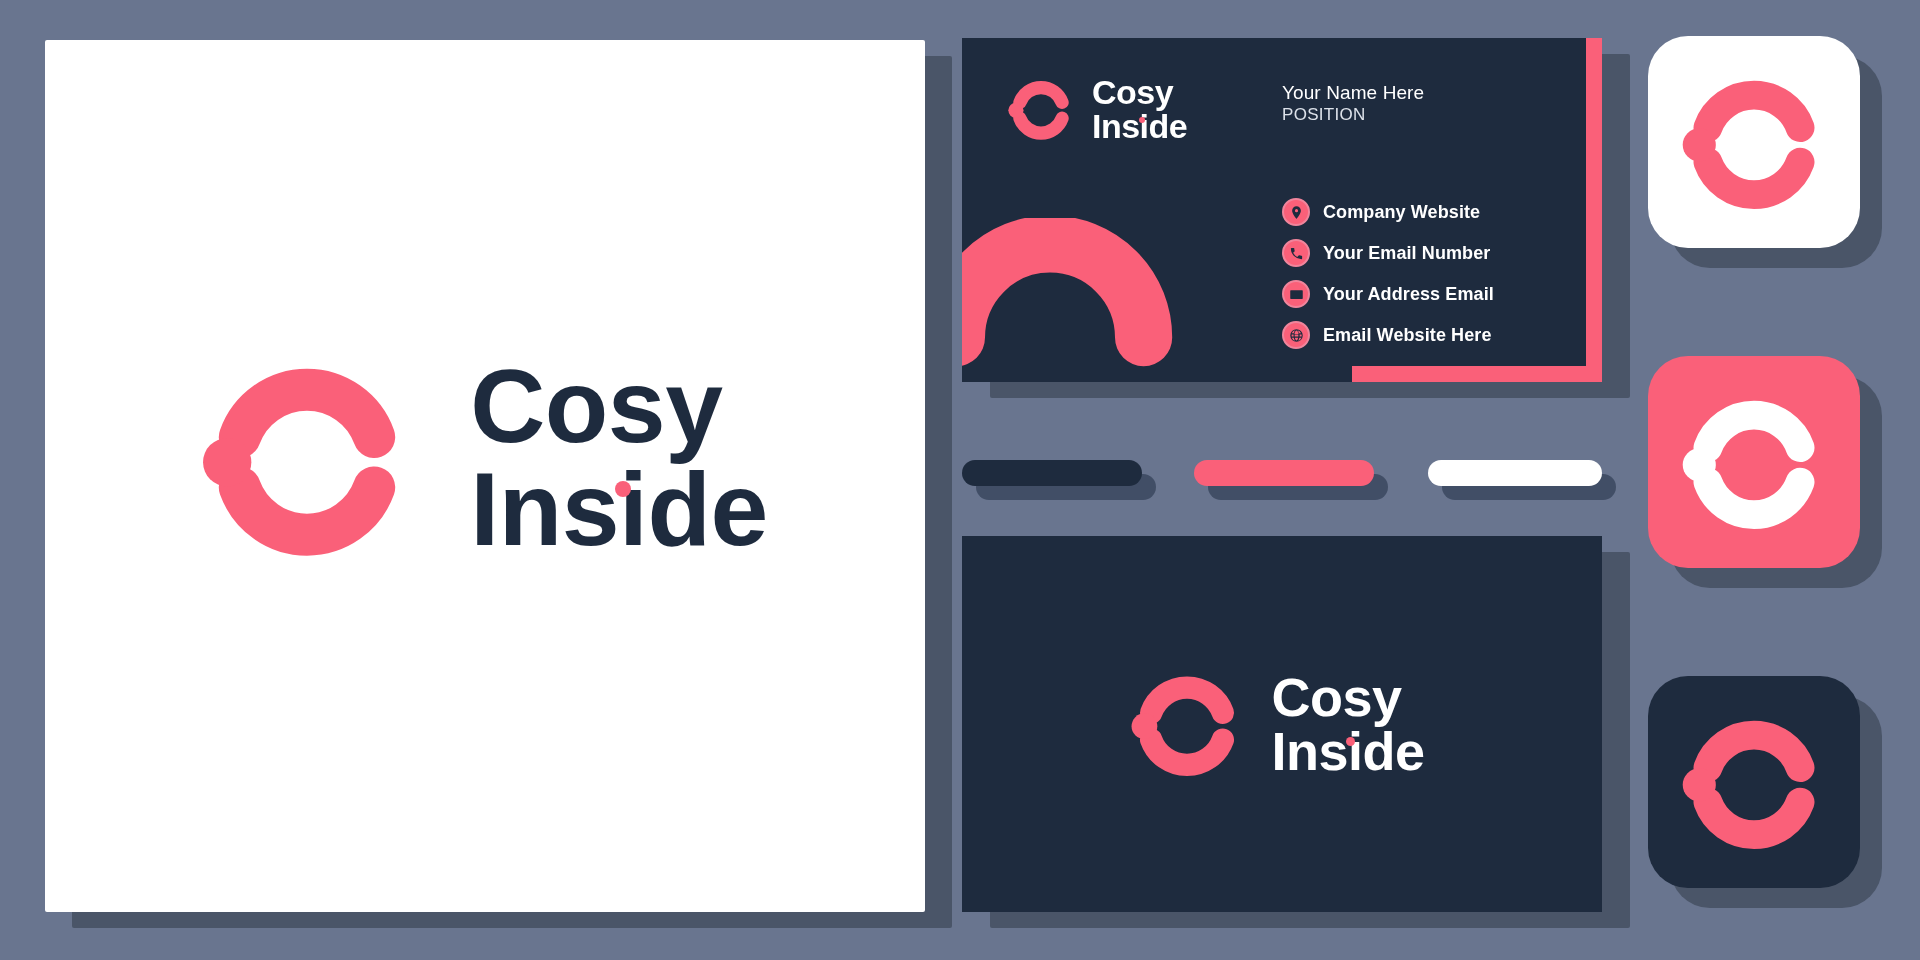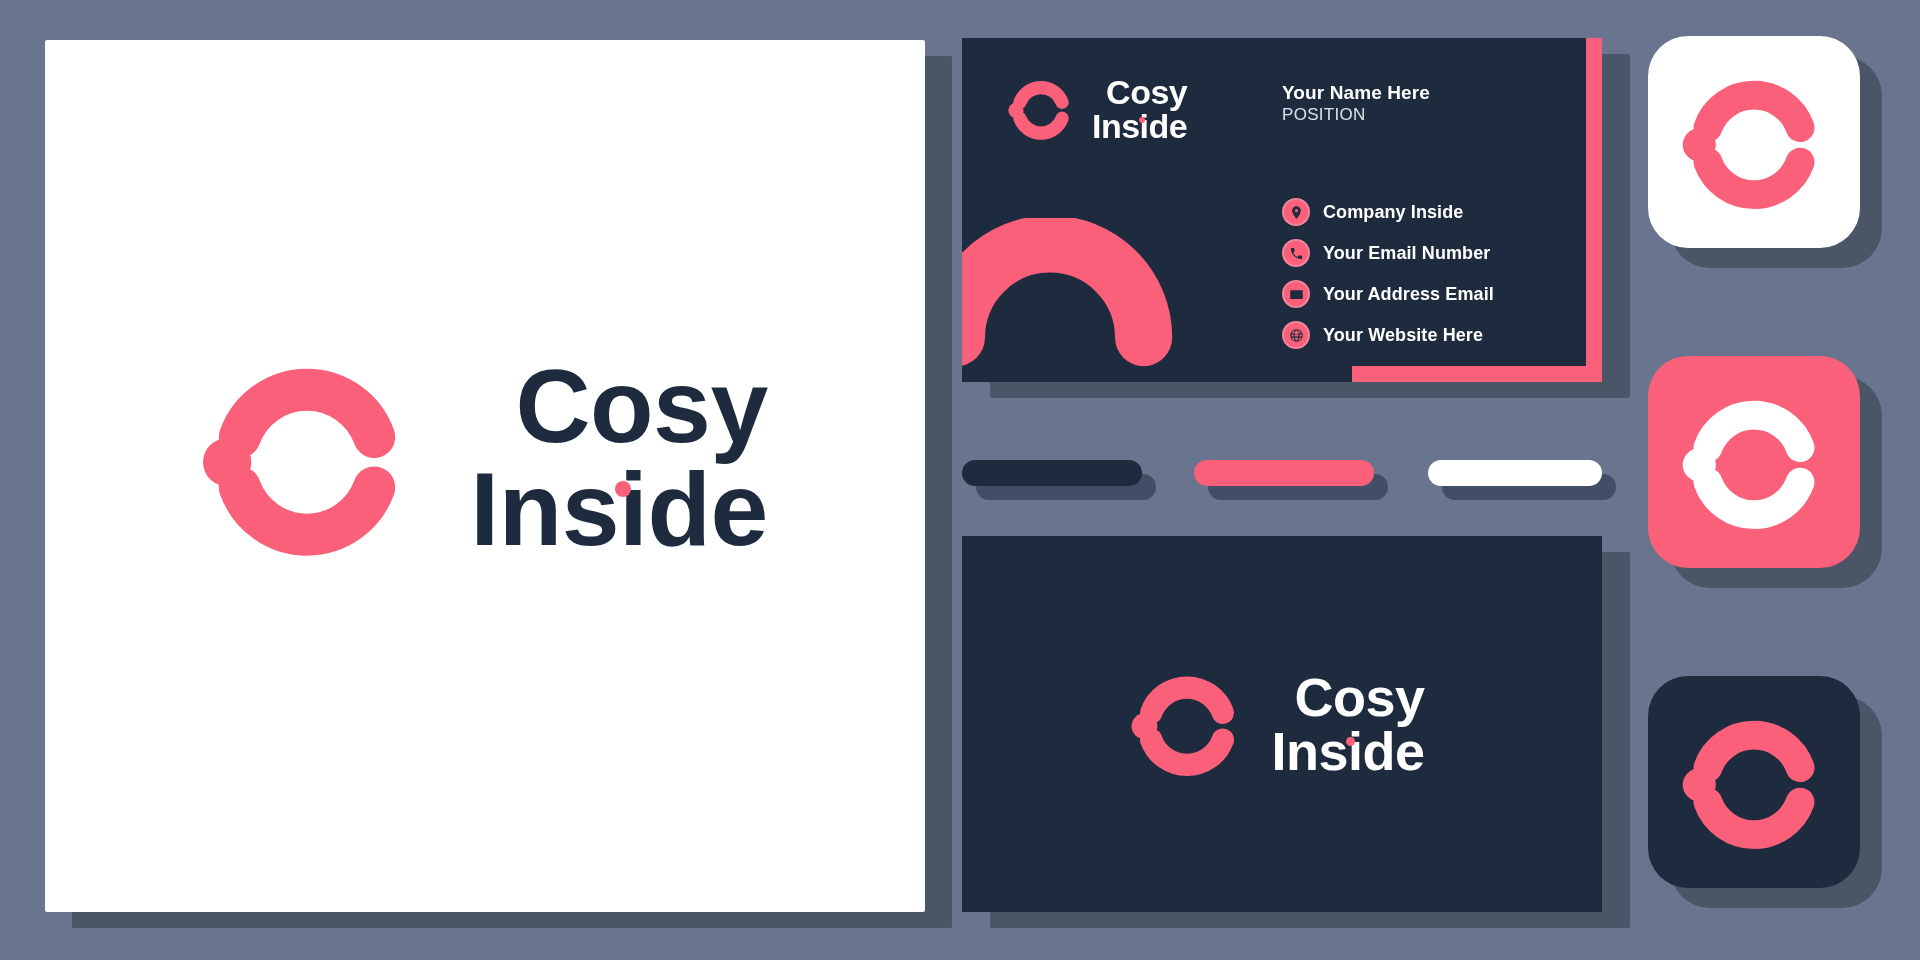--- a/index.html
+++ b/index.html
@@ -19,39 +19,39 @@
   #logo-board-shadow{left:72px;top:56px;width:880px;height:872px;background:#4A5568;border-radius:2px;}
   #logo-board{position:absolute;left:45px;top:40px;width:880px;height:872px;background:#FFFFFF;border-radius:2px;
     display:flex;align-items:center;justify-content:center;}
   #logo-board-inner{display:flex;align-items:center;gap:58px;transform:translateY(-18px);}
 
   
   .mark{position:relative;flex:none;}
   .mark svg{display:block;width:100%;height:100%;}
 
   
-  .wordmark{line-height:0.93;letter-spacing:-0.5px;text-align:right;}
+  .wordmark{line-height:0.93;letter-spacing:-0.5px;}
   .wordmark .l1,.wordmark .l2{display:block;font-weight:700;white-space:nowrap;position:relative;}
   .wordmark .l2{margin-top:.06em;}
   .dot-accent{position:absolute;border-radius:50%;}
 
   
   #card-shadow{left:990px;top:54px;width:640px;height:344px;background:#4A5568;border-radius:2px;}
   #card{position:absolute;left:962px;top:38px;width:640px;height:344px;background:#1E2B3E;overflow:hidden;}
   #card-accent-v{position:absolute;right:0;top:0;width:16px;height:344px;background:#FA6079;}
   #card-accent-h{position:absolute;right:0;bottom:0;height:16px;width:250px;background:#FA6079;}
   #card-watermark{position:absolute;left:-42px;bottom:-96px;width:260px;height:260px;opacity:1;}
   #card-watermark svg{display:block;width:100%;height:100%;}
 
   #card-logo{position:absolute;left:46px;top:38px;display:flex;align-items:center;gap:18px;}
   #card-logo .wordmark{line-height:0.95;}
   #card-logo .wordmark .l1,#card-logo .wordmark .l2{font-size:34px;color:#FFFFFF;}
 
   #card-identity{position:absolute;left:320px;top:44px;}
-  #card-name{font-size:19px;font-weight:700;color:#FFFFFF;letter-spacing:0.1px;text-align:center;}
+  #card-name{font-size:19px;font-weight:400;color:#FFFFFF;letter-spacing:0.1px;text-align:center;}
   #card-position{font-size:17px;font-weight:400;color:#DDE2EA;letter-spacing:0.3px;margin-top:1px;}
 
   #card-contacts{position:absolute;left:320px;top:160px;display:flex;flex-direction:column;gap:13px;}
   .contact-row{display:flex;align-items:center;gap:13px;}
   .contact-icon{width:28px;height:28px;border-radius:50%;background:#FA6079;border:2px solid #F0859C;
     display:flex;align-items:center;justify-content:center;flex:none;box-sizing:border-box;}
   .contact-icon svg{display:block;width:15px;height:15px;fill:#1E2B3E;}
   .contact-label{font-size:18px;font-weight:700;color:#FFFFFF;letter-spacing:0.1px;white-space:nowrap;}
 
   
@@ -145,21 +145,21 @@
     </div>
 
     <div id="card-contacts">
 
       <div class="contact-row">
         <span class="contact-icon">
           <svg viewBox="0 0 24 24" aria-hidden="true">
               <path d="M12 2a7 7 0 0 0-7 7c0 5 7 13 7 13s7-8 7-13a7 7 0 0 0-7-7zm0 9.5A2.5 2.5 0 1 1 12 6.5a2.5 2.5 0 0 1 0 5z"></path>
             </svg>
         </span>
-        <span class="contact-label">Company Inside</span>
+        <span class="contact-label">Company Website</span>
       </div>
 
       <div class="contact-row">
         <span class="contact-icon">
           <svg viewBox="0 0 24 24" aria-hidden="true">
               <path d="M6.6 10.8a15.1 15.1 0 0 0 6.6 6.6l2.2-2.2a1 1 0 0 1 1-.25 11.4 11.4 0 0 0 3.6.57 1 1 0 0 1 1 1V20a1 1 0 0 1-1 1A17 17 0 0 1 3 4a1 1 0 0 1 1-1h3.5a1 1 0 0 1 1 1 11.4 11.4 0 0 0 .57 3.6 1 1 0 0 1-.25 1z"></path>
             </svg>
         </span>
         <span class="contact-label">Your Email Number</span>
       </div>
@@ -172,21 +172,21 @@
         </span>
         <span class="contact-label">Your Address Email</span>
       </div>
 
       <div class="contact-row">
         <span class="contact-icon">
           <svg viewBox="0 0 24 24" aria-hidden="true">
               <path d="M12 2a10 10 0 1 0 0 20 10 10 0 0 0 0-20zm0 2c1.4 0 2.8 2.3 3.3 5.5H8.7C9.2 6.3 10.6 4 12 4zM4.3 10.5h3.1a22 22 0 0 0 0 3H4.3a8 8 0 0 1 0-3zm0 5h3.4c.5 2.6 1.5 4.4 2.3 5a8 8 0 0 1-5.7-5zm5.1 0h5.2c-.6 2.8-1.8 4.5-2.6 4.5s-2-1.7-2.6-4.5zm5.5-2H9.1a20 20 0 0 1 0-3h5.8a20 20 0 0 1 0 3zm1.7 2h3.4a8 8 0 0 1-5.7 5c.8-.6 1.8-2.4 2.3-5zm.4-2a22 22 0 0 0 0-3h3.1a8 8 0 0 1 0 3zm2.3-5h-3.4c-.5-2.6-1.5-4.4-2.3-5a8 8 0 0 1 5.7 5zm-9.3-5c-.8.6-1.8 2.4-2.3 5H4.3a8 8 0 0 1 5.7-5z"></path>
             </svg>
         </span>
-        <span class="contact-label">Your Website Here</span>
+        <span class="contact-label">Email Website Here</span>
       </div>
 
     </div>
   </div>
 
   <div id="swatches">
     <div class="swatch-shadow sw1s"></div>
     <div class="swatch sw1" style="background:#1E2B3E;"></div>
 
     <div class="swatch-shadow sw2s"></div>

